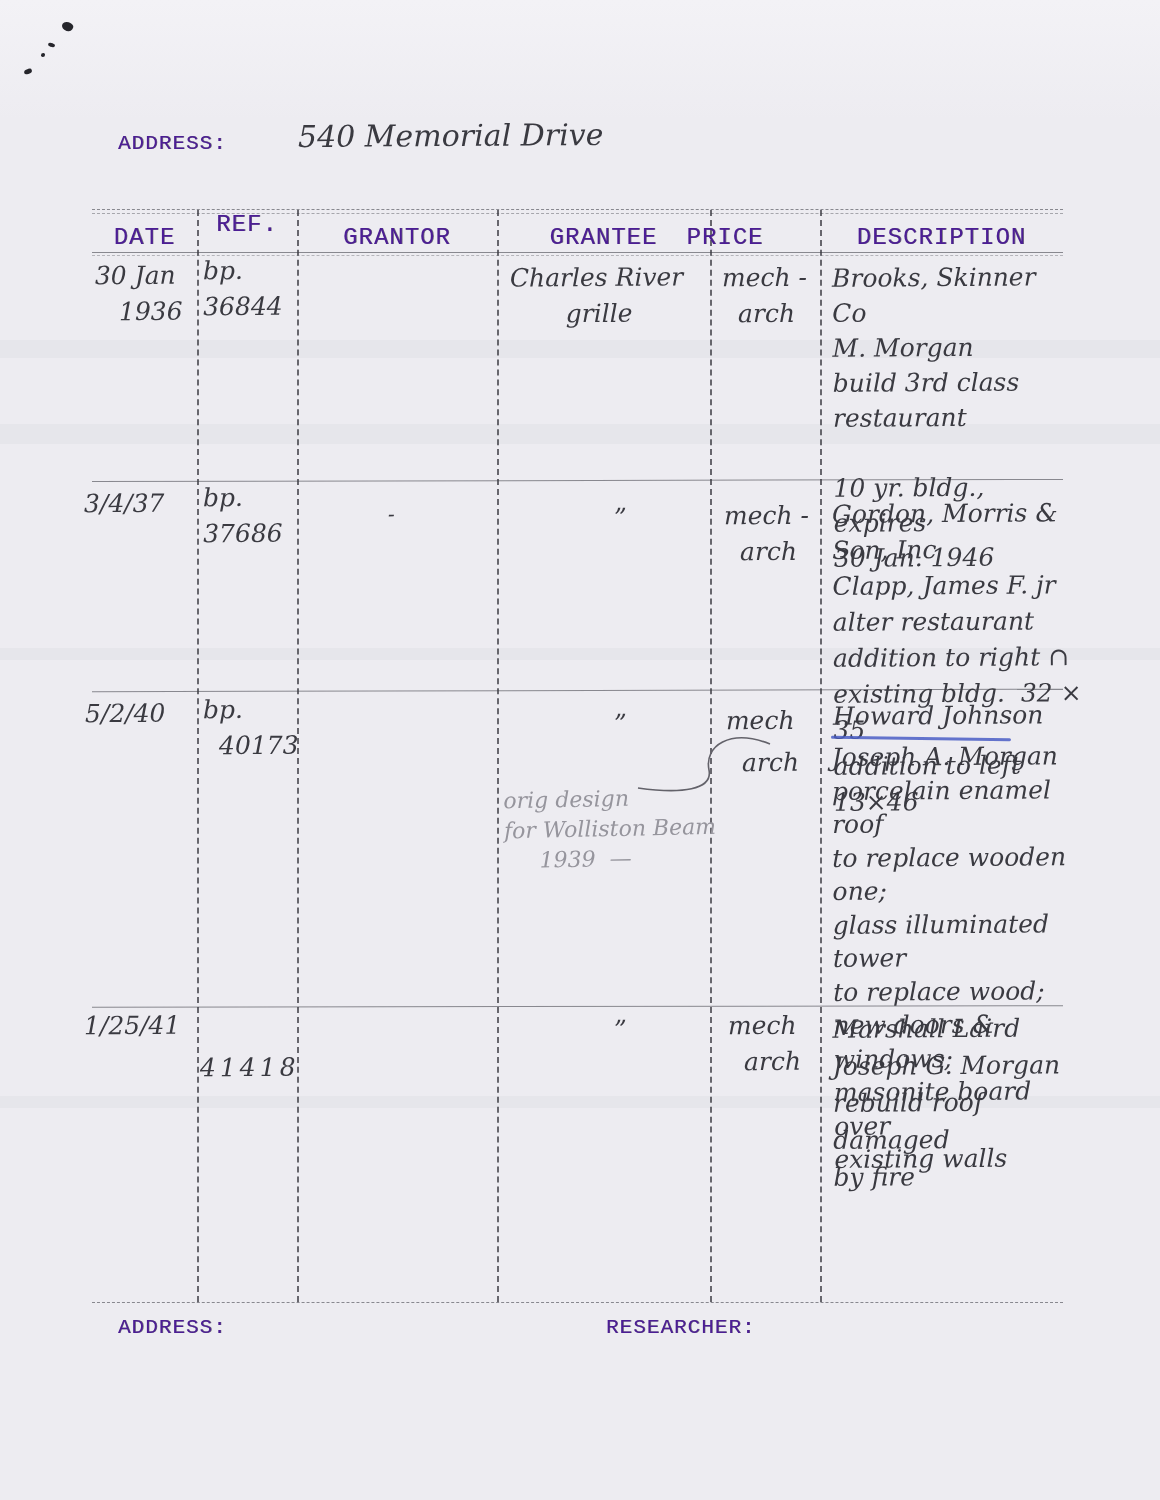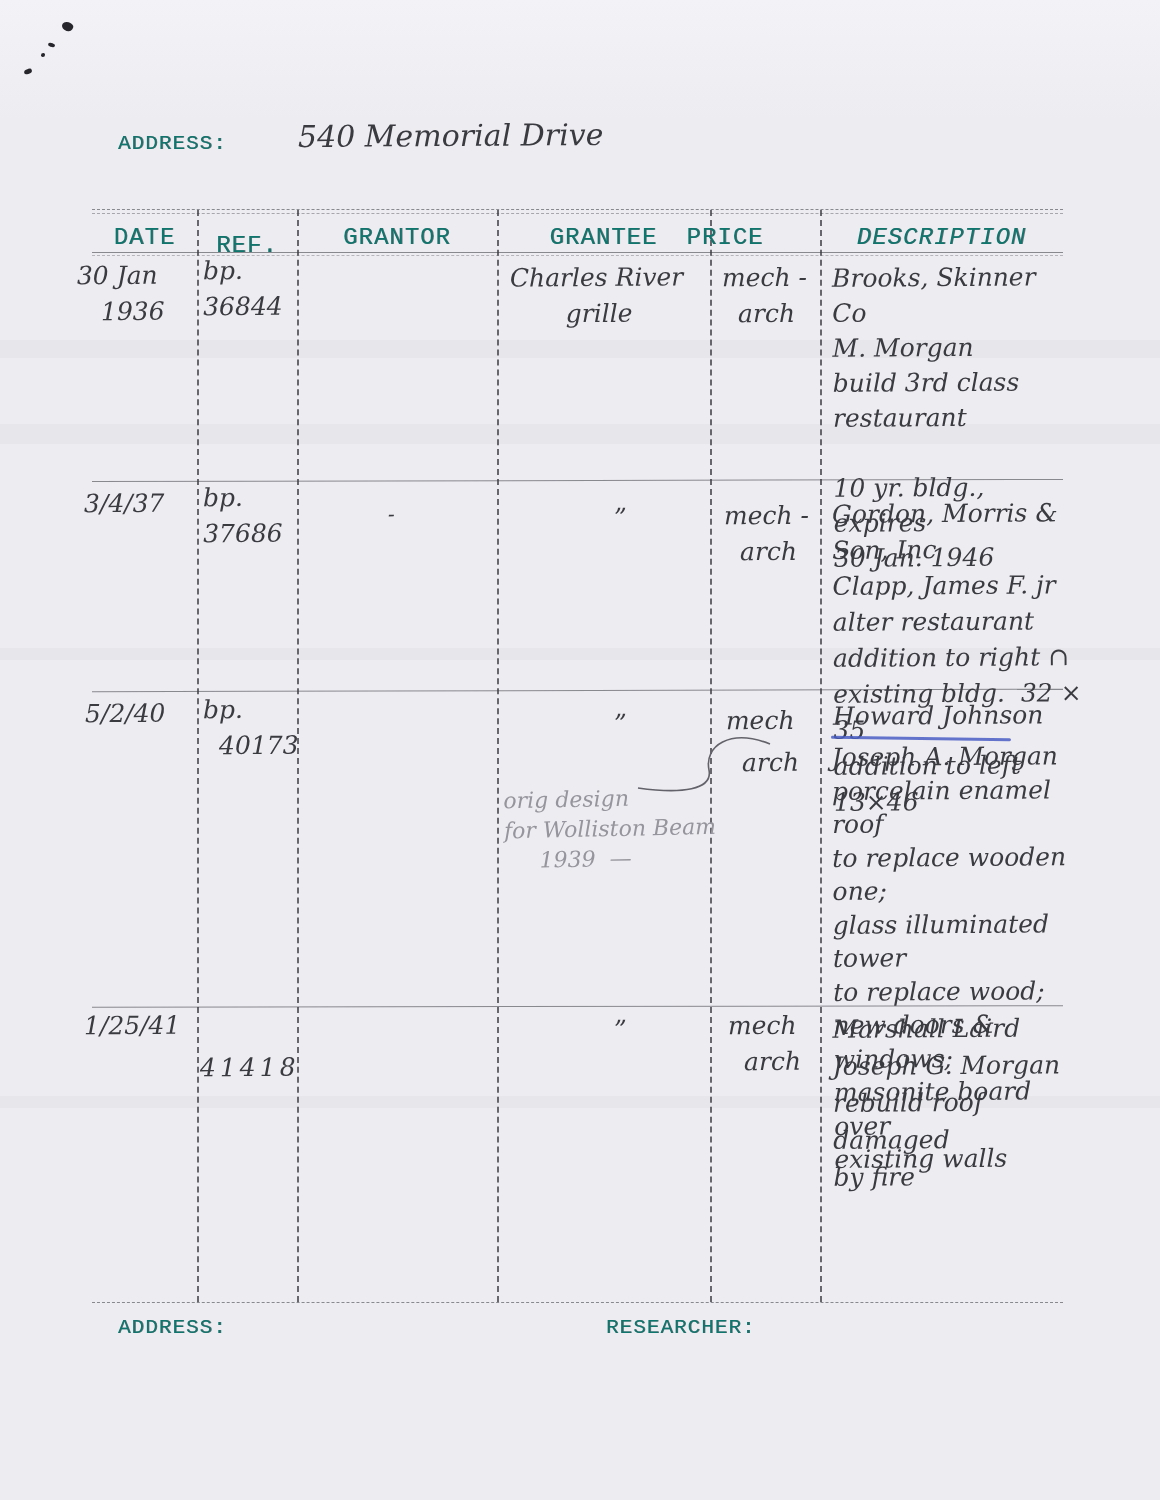--- a/index.html
+++ b/index.html
@@ -14,21 +14,21 @@
     background:linear-gradient(180deg, #f3f2f6 0%, #edecf1 8%, #edecf1 100%);
     pointer-events:none;
   }
   .band { position:absolute; left:0; width:1160px; background:rgba(110,110,135,0.05); pointer-events:none; }
 
   
   .typed {
     position:absolute;
     font-family:"Liberation Mono", monospace;
     font-size:21px; letter-spacing:1px;
-    color:#0f766e;
+    color:#4c1d95;
     text-shadow:0.6px 0 0 rgba(69,69,75,.7);
     white-space:pre;
   }
   .hdr { text-align:center; font-size:24px; }
 
   
   .hw {
     position:absolute;
     font-family:"DejaVu Serif", serif;
     font-style:italic;
@@ -85,27 +85,27 @@
   <div class="hline" style="top:1006px;transform:rotate(-0.1deg);"></div>
   <div class="hline dashes" style="top:1302px;"></div>
 
   <div class="vline" style="left:197px;"></div>
   <div class="vline" style="left:297px;"></div>
   <div class="vline" style="left:497px;"></div>
   <div class="vline" style="left:710px;"></div>
   <div class="vline" style="left:820px;"></div>
 
   <div class="typed hdr" style="left:94px;top:224px;width:101px;">DATE</div>
-  <div class="typed hdr" style="left:197px;top:232px;width:100px;text-align:center;">REF.</div>
+  <div class="typed hdr" style="left:197px;top:211px;width:100px;text-align:center;">REF.</div>
   <div class="typed hdr" style="left:297px;top:224px;width:200px;">GRANTOR</div>
   <div class="typed hdr" style="left:497px;top:224px;width:213px;">GRANTEE</div>
   <div class="typed hdr" style="left:670px;top:224px;width:110px;">PRICE</div>
-  <div class="typed hdr" style="left:820px;top:224px;width:243px;font-style:italic;">DESCRIPTION</div>
+  <div class="typed hdr" style="left:820px;top:224px;width:243px;">DESCRIPTION</div>
 
-  <div class="hw" style="left:77px;top:258px;">30 Jan
+  <div class="hw" style="left:95px;top:258px;">30 Jan
    1936</div>
   <div class="hw" style="left:203px;top:253px;">bp.
 36844</div>
   <div class="hw" style="left:510px;top:260px;">Charles River
        grille</div>
   <div class="hw" style="left:722px;top:260px;">mech -
   arch</div>
   <div class="hw" style="left:833px;top:260px;width:240px;line-height:35px;">Brooks, Skinner Co
 M. Morgan
 build 3rd class

